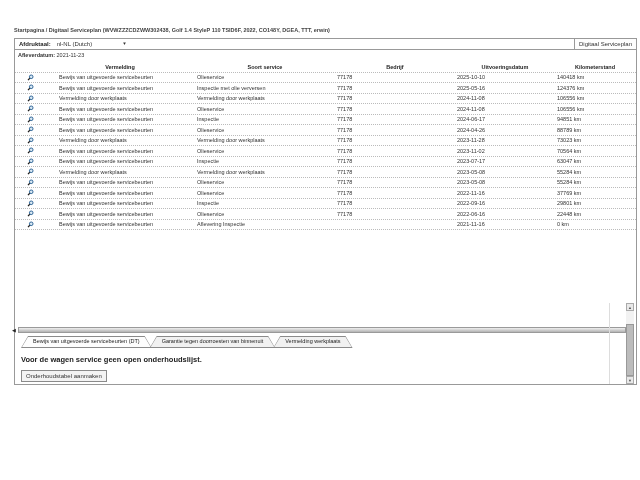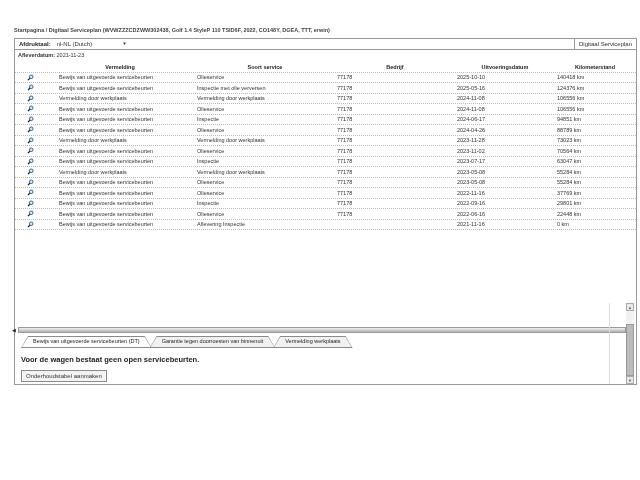--- a/index.html
+++ b/index.html
@@ -346,21 +346,21 @@
         <div class="tab-fill"></div>
         <span class="tab-label">Garantie tegen doorroesten van binnenuit</span>
       </div>
       <div class="tab alt">
         <div class="tab-bg"></div>
         <div class="tab-fill"></div>
         <span class="tab-label">Vermelding werkplaats</span>
       </div>
     </div>
 
-    <div class="msg">Voor de wagen bestaat geen open servicebeurten.</div>
+    <div class="msg">Voor de wagen service geen open onderhoudslijst.</div>
     <span class="create-btn">Onderhoudstabel aanmaken</span>
   </div>
 
   <div class="pane-divider"></div>
   <div class="vscroll">
     <div class="vs-btn up">▲</div>
     <div class="vs-thumb"></div>
     <div class="vs-btn down">▼</div>
   </div>
 </div>

